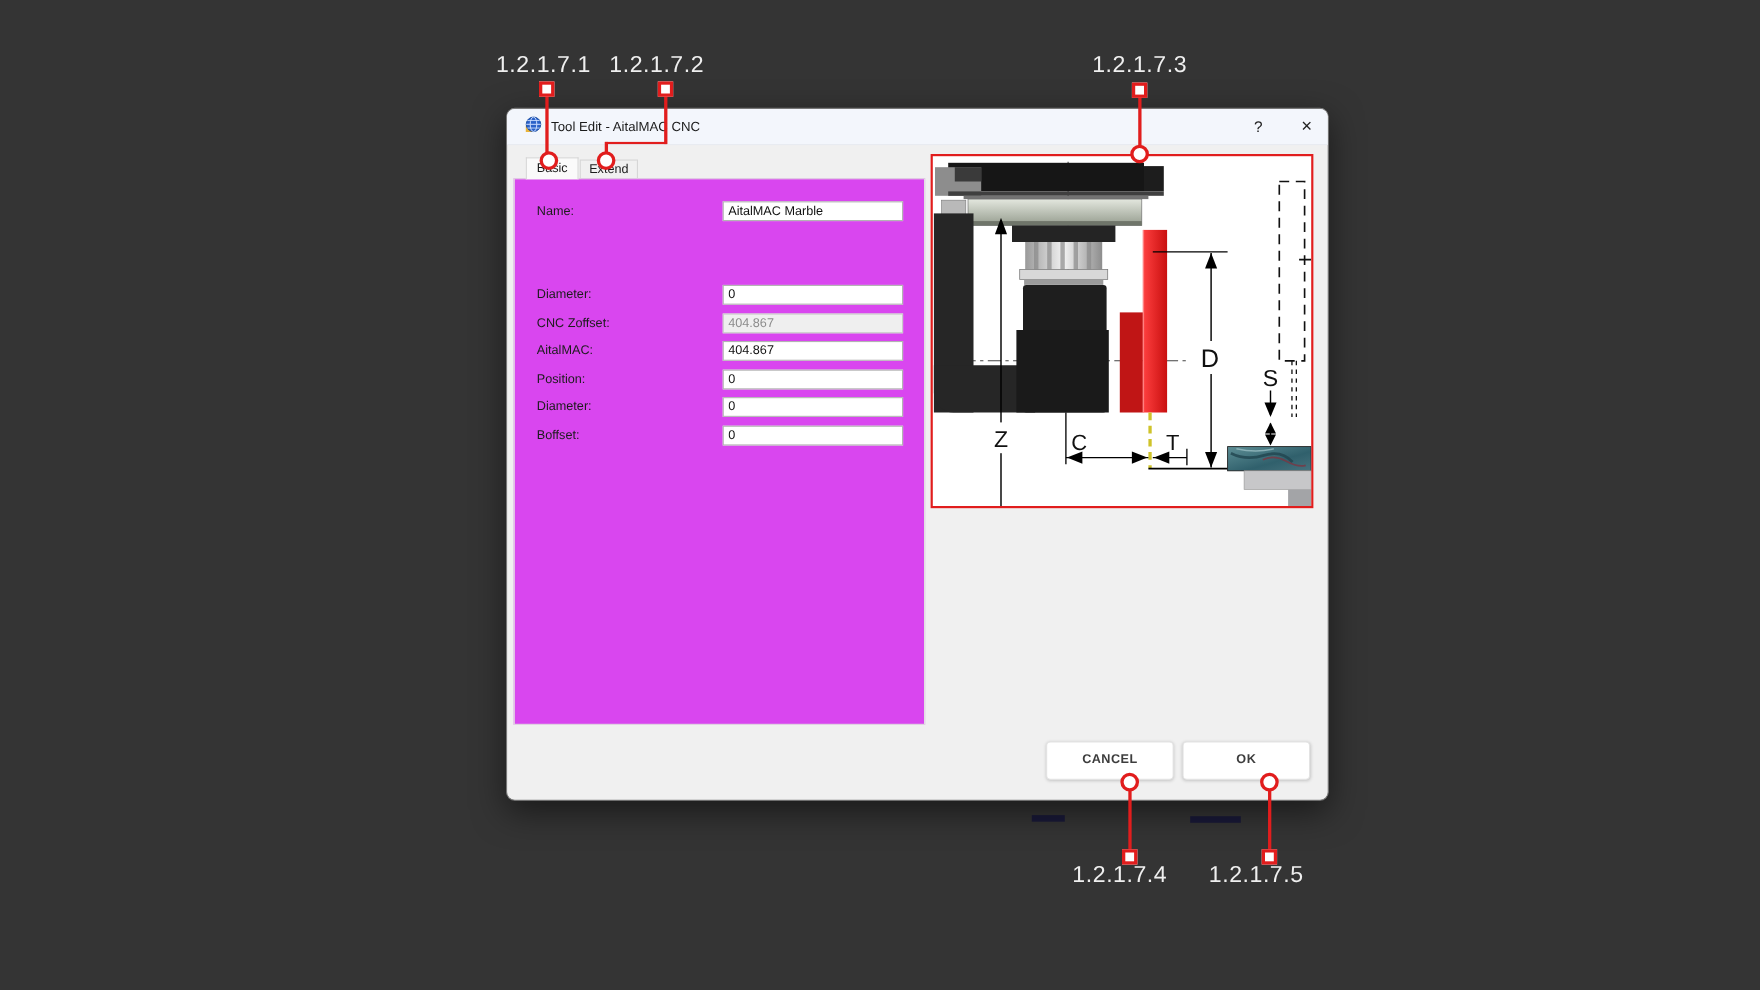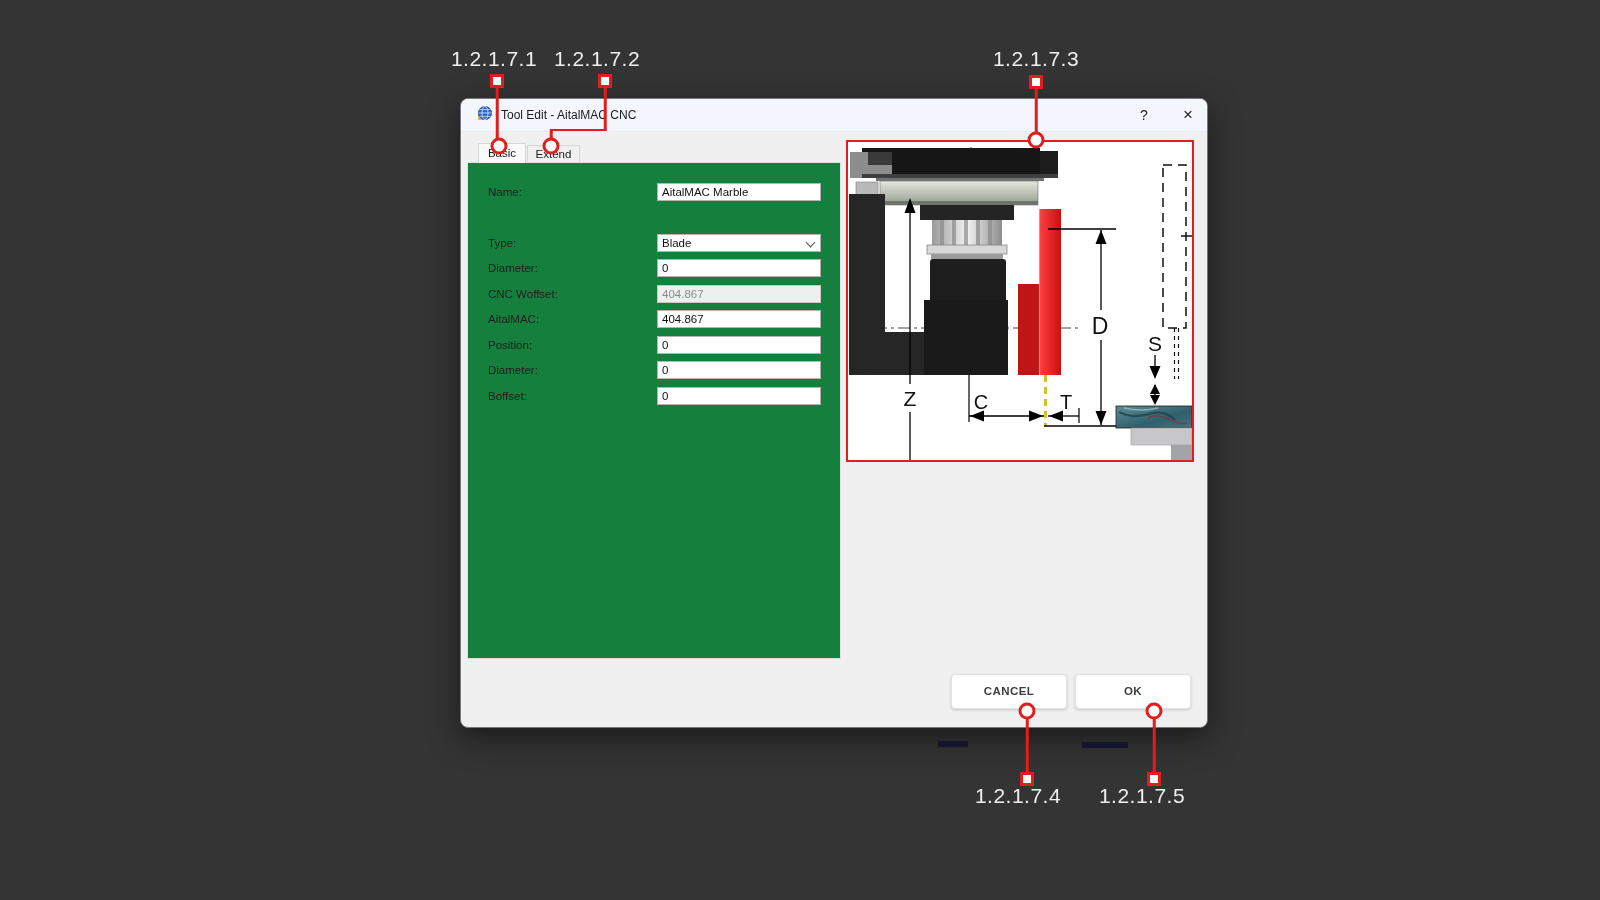--- a/index.html
+++ b/index.html
@@ -35,21 +35,21 @@
   #tab-basic {
     left:17px; top:44px; width:48px; height:20px; line-height:19px;
     background:#fafafa; border-bottom:none; z-index:3;
   }
   #tab-extend {
     left:66px; top:46px; width:53px; height:18px; line-height:17px;
     background:#f0f0f0; z-index:1;
   }
   #tabpanel {
     position:absolute; left:6px; top:63px; width:374px; height:497px;
-    background:#15803d; border:1px solid #e0e0e0; z-index:2;
+    background:#d946ef; border:1px solid #e0e0e0; z-index:2;
   }
   .row { position:absolute; left:0; width:100%; height:19px; }
   .flabel {
     position:absolute; left:20px; top:0; font-size:11.5px; color:#1c1c1c;
     line-height:19px;
   }
   .finput {
     position:absolute; left:189px; top:0; width:164px; height:18px;
     border:1px solid #b3b3b3; background:#fff; font-size:11.5px;
     color:#111; padding:0 4px; font-family:"Liberation Sans", sans-serif;
@@ -127,33 +127,26 @@
     </div>
 
     <div class="tab" id="tab-basic">Basic</div>
     <div class="tab" id="tab-extend">Extend</div>
 
     <div id="tabpanel">
       <div class="row" style="top:20px">
         <span class="flabel">Name:</span>
         <input class="finput" value="AitalMAC Marble" style="">
       </div>
-      <div class="row" style="top:71px">
-        <span class="flabel">Type:</span>
-        <div class="fselect">
-          <span>Blade</span>
-          <span class="chev"></span>
-        </div>
-      </div>
       <div class="row" style="top:96px">
         <span class="flabel">Diameter:</span>
         <input class="finput" value="0" style="">
       </div>
       <div class="row" style="top:122px">
-        <span class="flabel">CNC Woffset:</span>
+        <span class="flabel">CNC Zoffset:</span>
         <input class="finput disabled" value="404.867" style="">
       </div>
       <div class="row" style="top:147px">
         <span class="flabel">AitalMAC:</span>
         <input class="finput" value="404.867" style="">
       </div>
       <div class="row" style="top:173px">
         <span class="flabel">Position:</span>
         <input class="finput" value="0" style="">
       </div>

